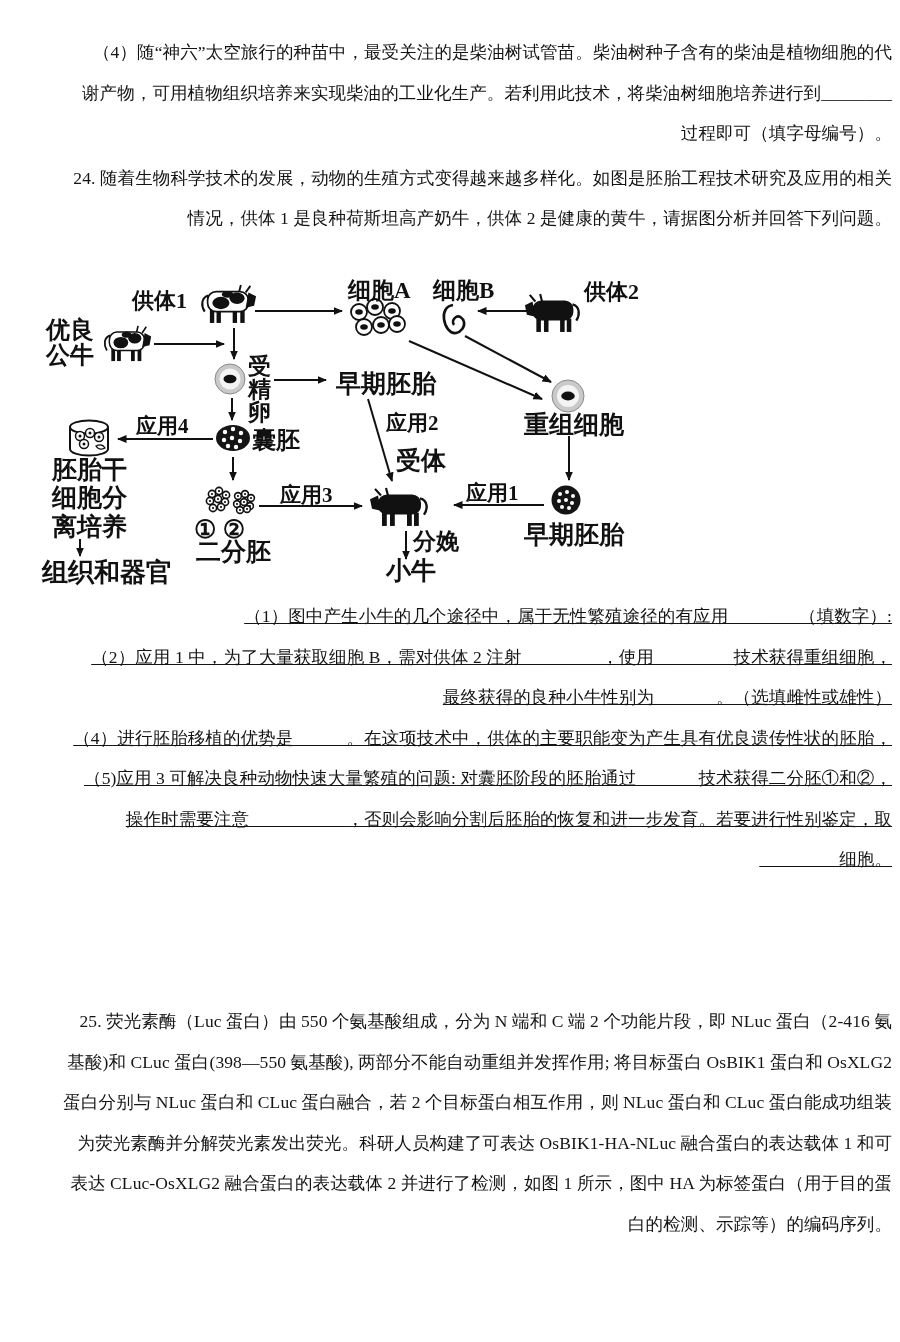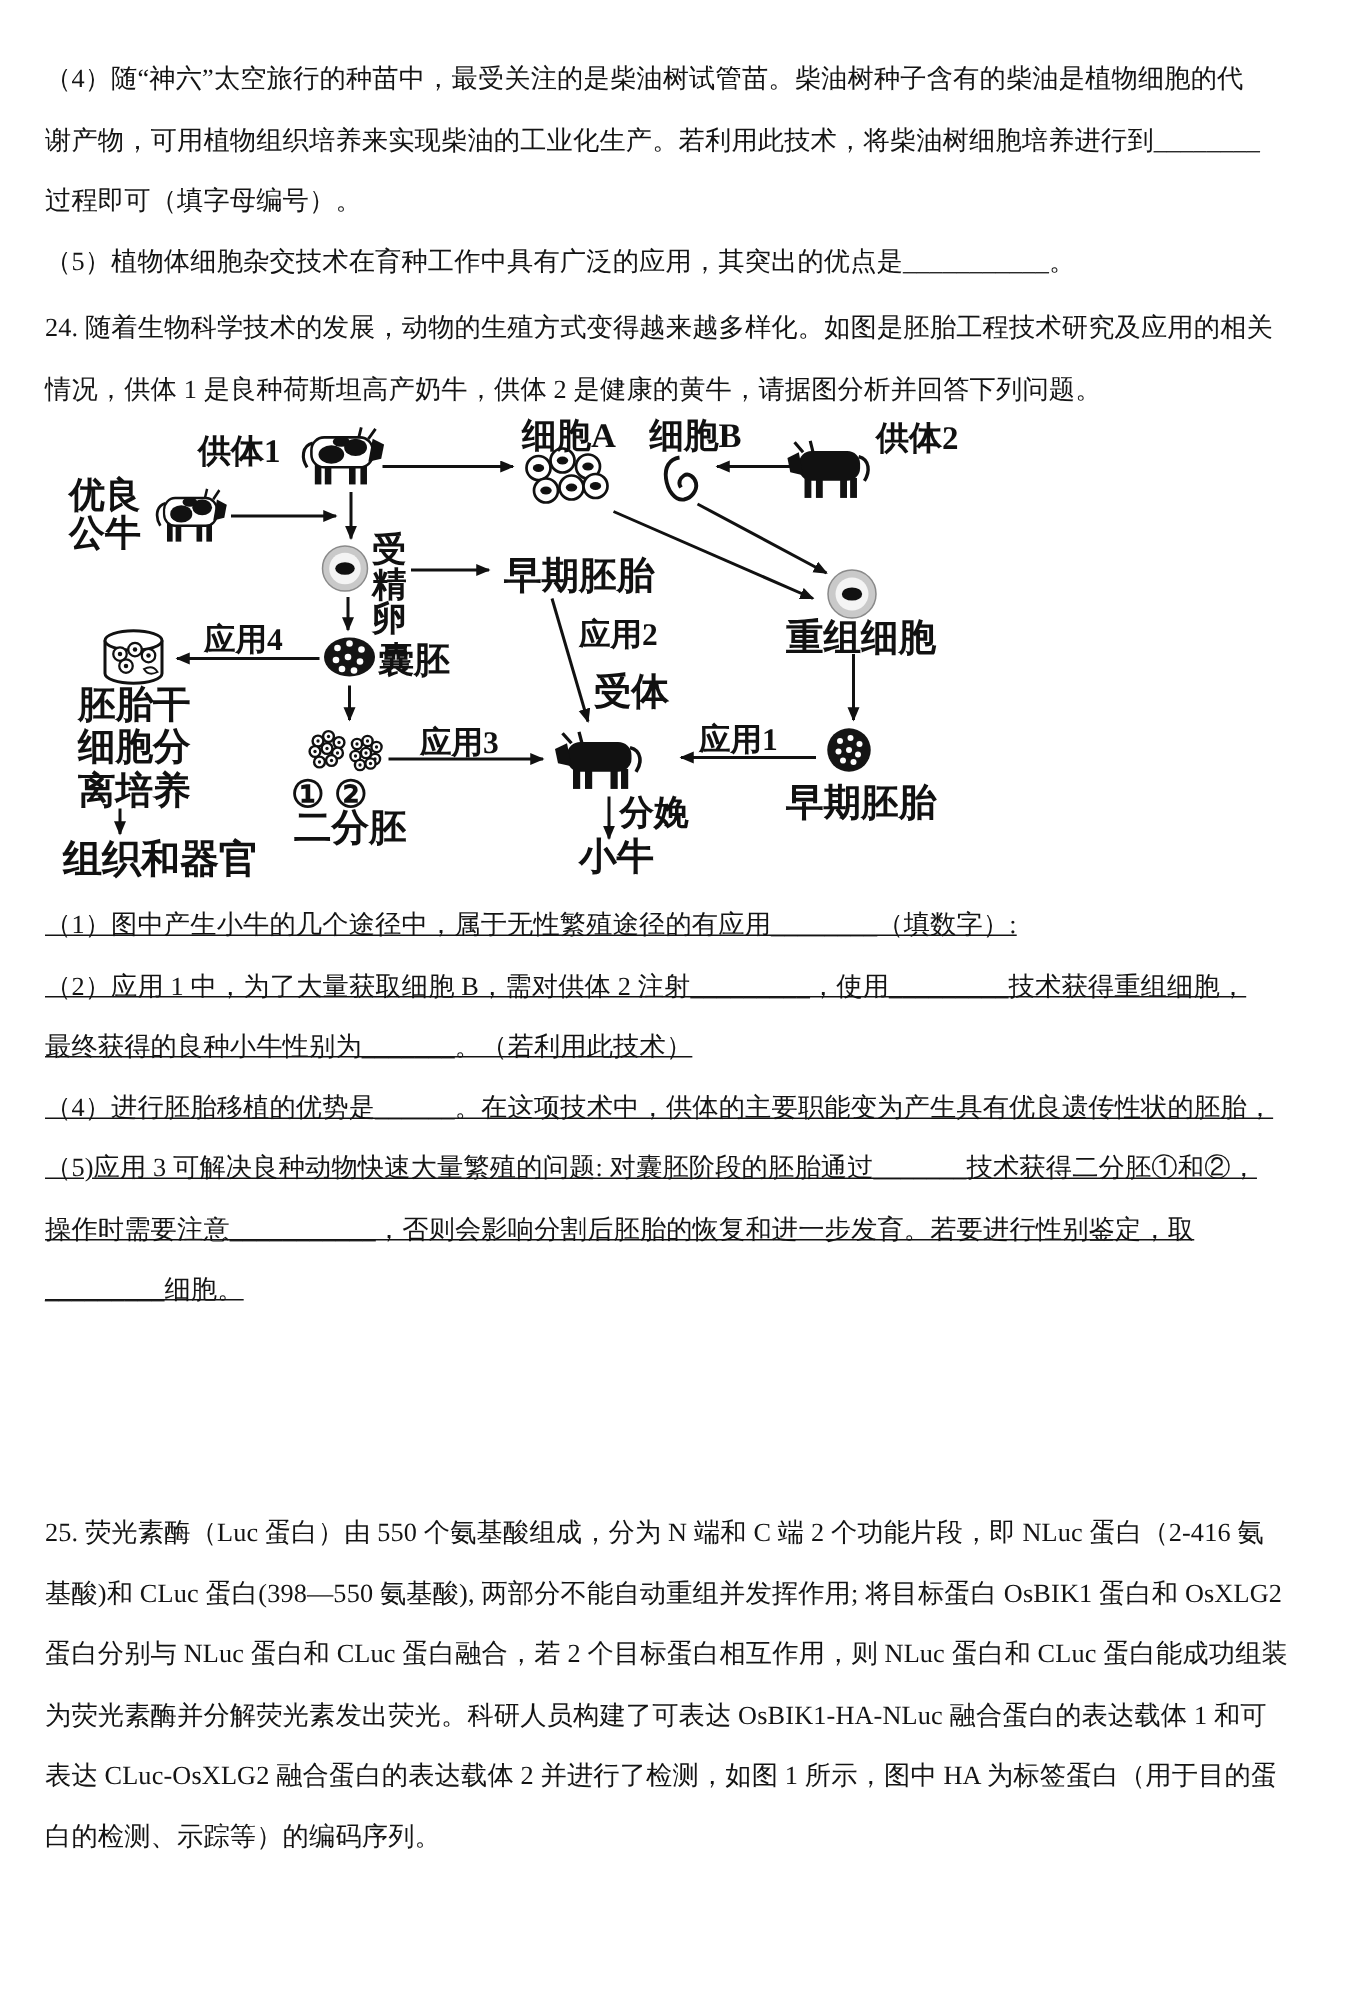--- a/index.html
+++ b/index.html
@@ -1,19 +1,20 @@
 <!DOCTYPE html>
 <html><head>
 <meta charset="utf-8">
 <style>
   html,body { margin:0; padding:0; background:#ffffff; }
   .page {
     position:relative; width:900px; height:1342px; margin:0 auto;
     background:#ffffff; overflow:hidden; color:#111;
     font-family:"Liberation Serif","DejaVu Serif",serif;
+    text-align:right;
   }
   .tb { position:absolute; left:30px; width:862px; font-size:17.5px;
         line-height:40.5px; color:#141414; }
   .ln { white-space:nowrap; letter-spacing:0.1px; }
   .tb-top  { top:32px; }
   .tb-mid  { top:596px;text-decoration:underline; }
   .tb-q25  { top:1001px; }
   .ln-q24start { margin-top:4px; }
   .diagram { position:absolute; top:278px; left:12px; width:900px; height:318px; }
   svg text {
@@ -27,21 +28,20 @@
 </style>
 </head>
 <body>
 
 <div class="page">
 
   <div class="tb tb-top">
     <div class="ln">（4）随“神六”太空旅行的种苗中，最受关注的是柴油树试管苗。柴油树种子含有的柴油是植物细胞的代</div>
     <div class="ln">谢产物，可用植物组织培养来实现柴油的工业化生产。若利用此技术，将柴油树细胞培养进行到________</div>
     <div class="ln">过程即可（填字母编号）。</div>
-    <div class="ln">（5）植物体细胞杂交技术在育种工作中具有广泛的应用，其突出的优点是___________。</div>
     <div class="ln ln-q24start">24. 随着生物科学技术的发展，动物的生殖方式变得越来越多样化。如图是胚胎工程技术研究及应用的相关</div>
     <div class="ln">情况，供体 1 是良种荷斯坦高产奶牛，供体 2 是健康的黄牛，请据图分析并回答下列问题。</div>
   </div>
 
   <div class="diagram">
     <svg width="900" height="318" viewBox="0 0 900 318" xmlns="http://www.w3.org/2000/svg">
       <defs>
         <marker id="ah" markerWidth="10" markerHeight="9" refX="8.5" refY="4" orient="auto" markerUnits="userSpaceOnUse">
           <path d="M0,0 L9.5,4 L0,8 z" fill="#111"></path>
         </marker>
@@ -237,21 +237,21 @@
       <text x="454" y="222" class="dsm">应用1</text>
       <text x="512" y="265" class="dlg">早期胚胎</text>
       <text x="401" y="271" class="dl" style="font-size:23px">分娩</text>
       <text x="374" y="301" class="dlg">小牛</text>
     </svg>
   </div>
 
   <div class="tb tb-mid">
     <div class="ln">（1）图中产生小牛的几个途径中，属于无性繁殖途径的有应用________（填数字）:</div>
     <div class="ln">（2）应用 1 中，为了大量获取细胞 B，需对供体 2 注射_________，使用_________技术获得重组细胞，</div>
-    <div class="ln">最终获得的良种小牛性别为_______。（若利用此技术）</div>
+    <div class="ln">最终获得的良种小牛性别为_______。（选填雌性或雄性）</div>
     <div class="ln">（4）进行胚胎移植的优势是______。在这项技术中，供体的主要职能变为产生具有优良遗传性状的胚胎，</div>
     <div class="ln">（5)应用 3 可解决良种动物快速大量繁殖的问题: 对囊胚阶段的胚胎通过_______技术获得二分胚①和②，</div>
     <div class="ln">操作时需要注意___________，否则会影响分割后胚胎的恢复和进一步发育。若要进行性别鉴定，取</div>
     <div class="ln">_________细胞。</div>
   </div>
 
   <div class="tb tb-q25">
     <div class="ln">25. 荧光素酶（Luc 蛋白）由 550 个氨基酸组成，分为 N 端和 C 端 2 个功能片段，即 NLuc 蛋白（2-416 氨</div>
     <div class="ln">基酸)和 CLuc 蛋白(398—550 氨基酸), 两部分不能自动重组并发挥作用; 将目标蛋白 OsBIK1 蛋白和 OsXLG2</div>
     <div class="ln">蛋白分别与 NLuc 蛋白和 CLuc 蛋白融合，若 2 个目标蛋白相互作用，则 NLuc 蛋白和 CLuc 蛋白能成功组装</div>

